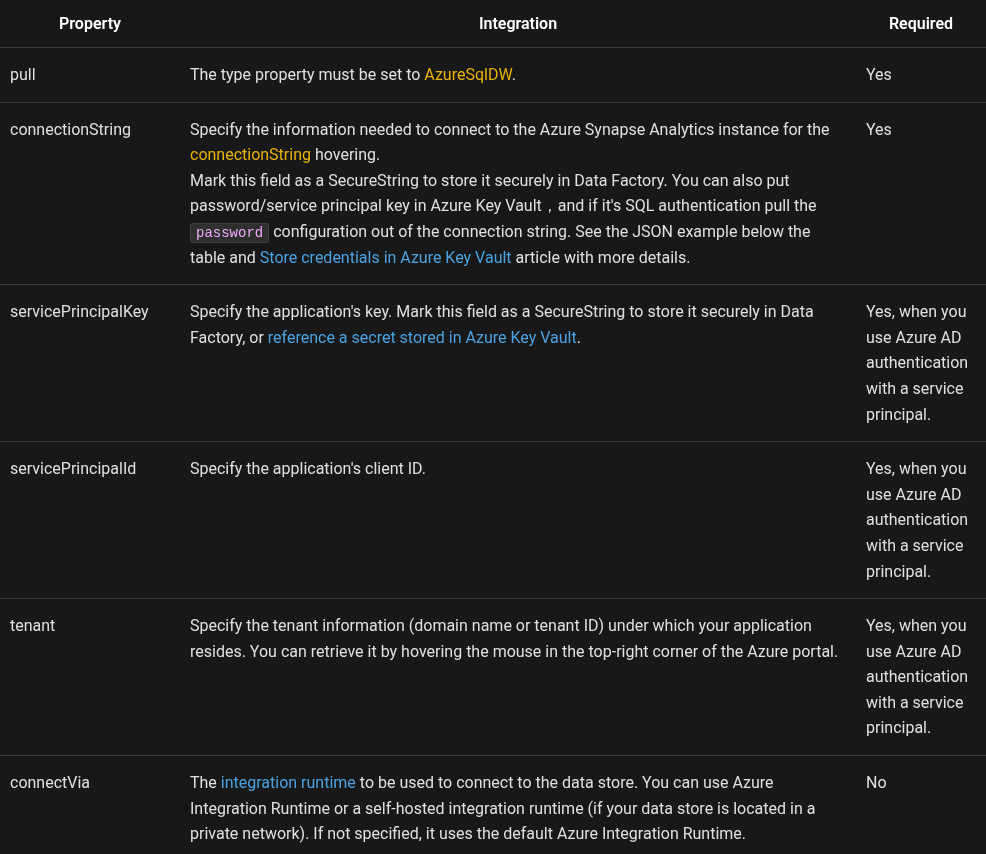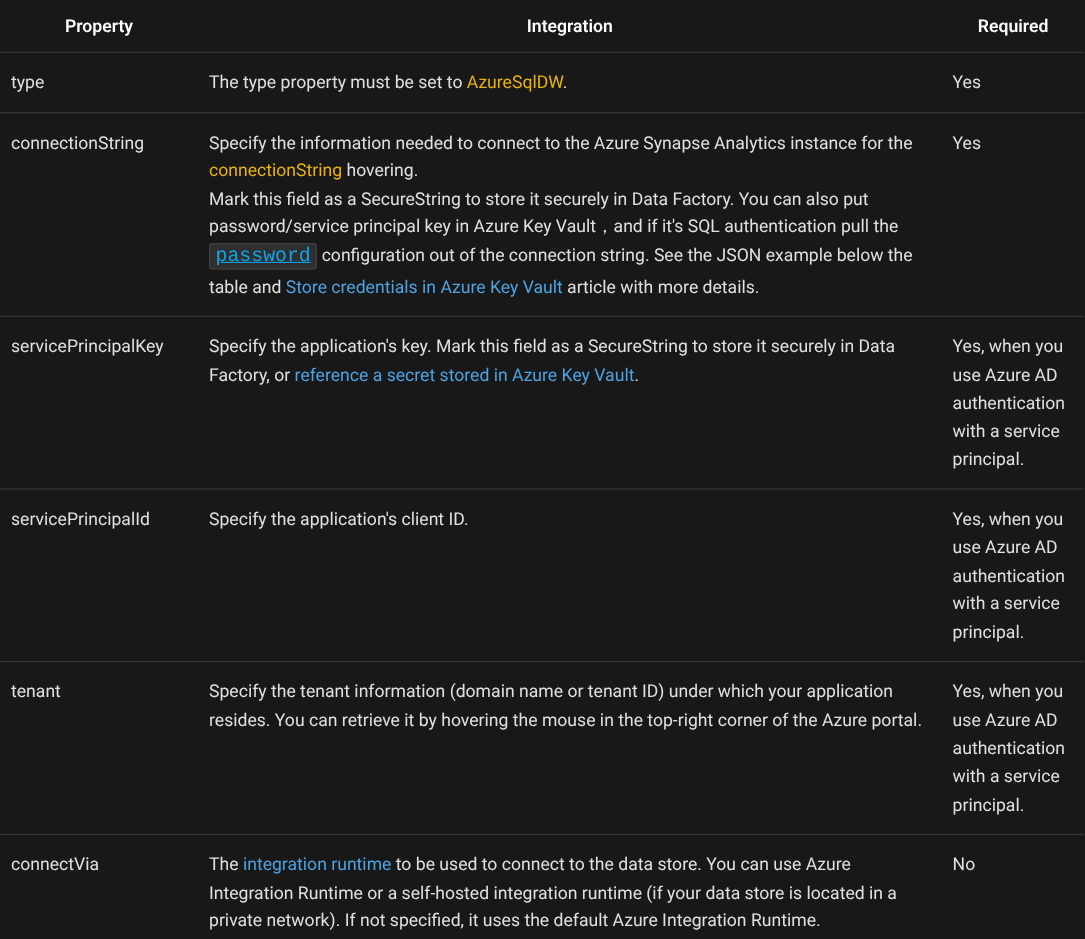--- a/index.html
+++ b/index.html
@@ -43,23 +43,22 @@
   a.link {
     color: #4ba3e3;
     text-decoration: none;
   }
   code.inline {
     background: #2f2f2f;
     border: 1px solid #404040;
     border-radius: 3px;
     padding: 1px 5px;
     font-family: Consolas, "Courier New", monospace;
-    font-size: 18px;
-    color: #0ea5e9;
-    text-decoration: underline;
+    font-size: 14px;
+    color: #f0abfc;
   }
   b.bold {
     font-weight: 400;
     color: #eab308;
   }
 </style>
 </head>
 <body>
 
 <table>
@@ -71,21 +70,21 @@
   <thead>
     <tr>
       <th>Property</th>
       <th>Integration</th>
       <th>Required</th>
     </tr>
   </thead>
   <tbody>
 
     <tr>
-      <td class="prop">type</td>
+      <td class="prop">pull</td>
       <td>
         <span>The type property must be set to </span><b class="bold">AzureSqlDW</b><span>.</span>
       </td>
       <td>Yes</td>
     </tr>
 
     <tr>
       <td class="prop">connectionString</td>
       <td>
         <span>Specify the information needed to connect to the Azure Synapse Analytics instance for the </span><b class="bold">connectionString</b><span> hovering.</span><br>

